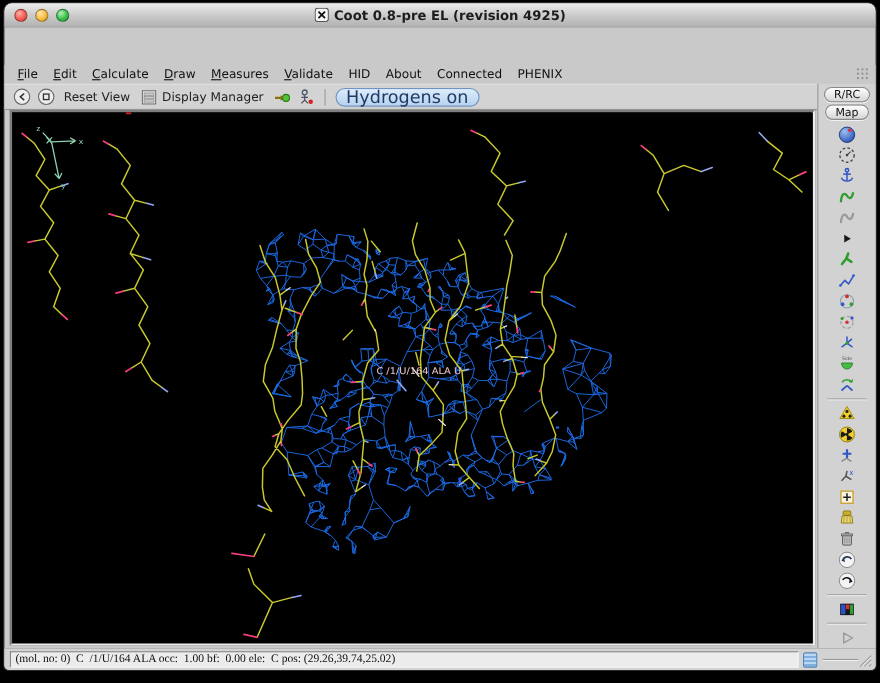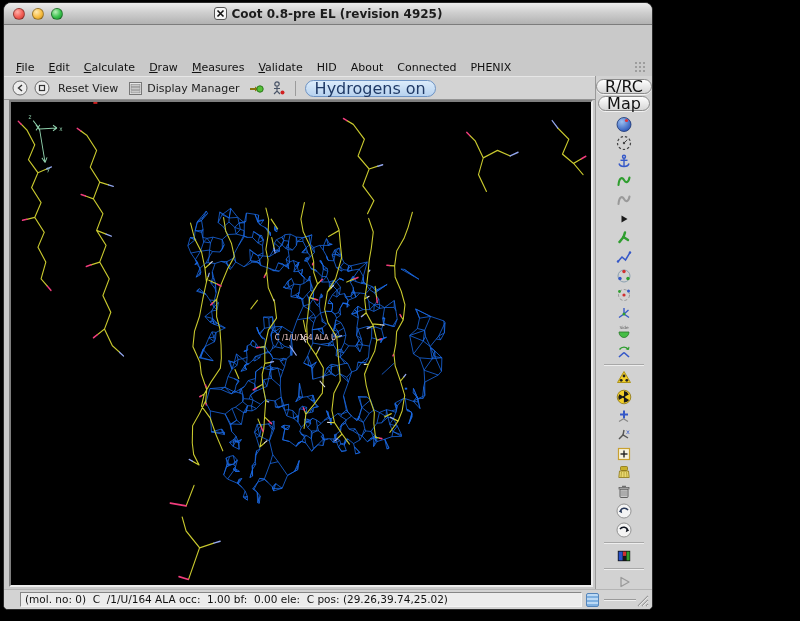--- a/index.html
+++ b/index.html
@@ -1,18 +1,18 @@
 <!DOCTYPE html>
 <html style="--pill-bg-top: #dcecfb; --pill-bg-bottom: #b7d2ef; --pill-border: #6f94c4; --pill-text: #203a66; --close: #f25d55; --minimize: #f8bd40; --zoom: #38c04b;"><head>
 <meta charset="utf-8">
 <style>
   html,body{margin:0;padding:0;background:#000;}
   *{box-sizing:border-box;font-family:"DejaVu Sans","Liberation Sans",sans-serif;}
   #stage{position:relative;width:800px;height:621px;background:#000;overflow:hidden;}
-  #window{position:absolute;left:3px;top:2px;width:650px;height:608px;
+  #window{position:absolute;left:3px;top:2px;width:794px;height:608px;
     background:#c9c9c9;border:1px solid #2a2a2a;border-radius:8px 8px 5px 5px;
     display:flex;flex-direction:column;box-shadow:0 4px 10px rgba(0,0,0,.9);}
   
   #titlebar{height:22px;flex:0 0 22px;border-radius:7px 7px 0 0;position:relative;
     background:linear-gradient(#ececec,#cfcfcf 45%,#b2b2b2);
     border-bottom:1px solid #7c7c7c;display:flex;align-items:center;justify-content:center;}
   .lights{position:absolute;left:9px;top:5px;display:flex;gap:7px;}
   .light{width:12px;height:12px;border-radius:50%;border:1px solid rgba(0,0,0,.35);}
   .light.red{background:radial-gradient(circle at 35% 30%,#ffb0a8,var(--close) 55%,#c23a32);}
   .light.yellow{background:radial-gradient(circle at 35% 30%,#ffe9b0,var(--minimize) 55%,#c08a1e);}
@@ -39,32 +39,32 @@
   .pill{height:17px;display:flex;align-items:center;padding:0 9px;border-radius:9px;
     border:1.5px solid var(--pill-border);color:var(--pill-text);font-size:16px;
     background:linear-gradient(var(--pill-bg-top),var(--pill-bg-bottom));white-space:nowrap;}
   #canvas-wrap{flex:1;margin:0 2px 2px 5px;border:2px solid;border-color:#7e7e7e #ededed #ededed #7e7e7e;
     background:#000;position:relative;min-height:0;}
   #scene{position:absolute;inset:0;width:100%;height:100%;display:block;}
   
   #right-panel{flex:0 0 53px;background:#d2d2d2;border-left:1px solid #9a9a9a;
     display:flex;flex-direction:column;align-items:center;padding-top:2px;}
   .mac-btn{height:15px;display:flex;align-items:center;padding:0 8px;margin:1px 0;
-    border:1px solid #8a8a8a;border-radius:8px;font-size:16px;color:#111;
+    border:1px solid #8a8a8a;border-radius:8px;font-size:10px;color:#111;
     background:linear-gradient(#fefefe,#d6d6d6);box-shadow:0 1px 0 rgba(255,255,255,.7);justify-content:center;}
   #icon-col{display:flex;flex-direction:column;align-items:center;margin-top:2px;width:100%;}
   .tool-icon{width:20px;height:18px;margin:.5px 0;display:flex;align-items:center;justify-content:center;}
   .tool-icon svg{width:18px;height:18px;display:block;}
   .icon-sep{width:70%;height:1px;background:#a8a8a8;margin:3px 0;box-shadow:0 1px 0 #eee;}
   
   #statusbar{height:20px;flex:0 0 20px;background:#d3d3d3;border-top:1px solid #b5b5b5;
     display:flex;align-items:center;border-radius:0 0 4px 4px;padding:0 2px;}
-  #status-field{flex:1;height:15px;margin-left:14px;background:#ececec;
+  #status-field{flex:1;height:15px;margin-left:3px;background:#ececec;
     border:1px solid;border-color:#868686 #f4f4f4 #f4f4f4 #868686;
-    font-size:10.5px;line-height:13px;color:#111;padding:0 4px;white-space:pre;overflow:hidden;}
+    font-size:10.5px;line-height:13px;color:#111;padding:0 4px;white-space:pre;overflow:hidden;font-family:Liberation Serif, serif;}
   #status-blue{width:13px;height:14px;margin:0 3px 0 4px;border:1px solid #5585bb;border-radius:2px;
     background:repeating-linear-gradient(#bcd9f4 0 2px,#7fb0e0 2px 4px);}
   #grip-zone{width:48px;height:100%;position:relative;}
   #grip-zone .groove{position:absolute;left:2px;right:14px;top:9px;height:2px;
     border-top:1px solid #9a9a9a;border-bottom:1px solid #efefef;}
   #grip{position:absolute;right:1px;bottom:2px;width:14px;height:14px;}
 </style>
 </head>
 <body>
 

